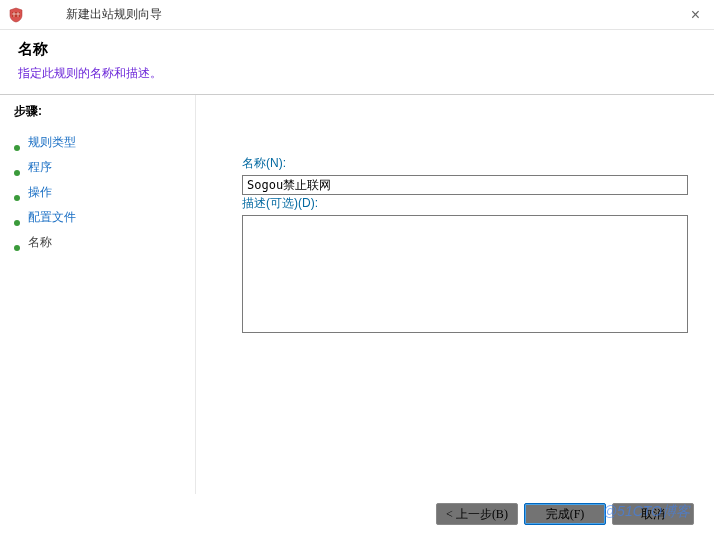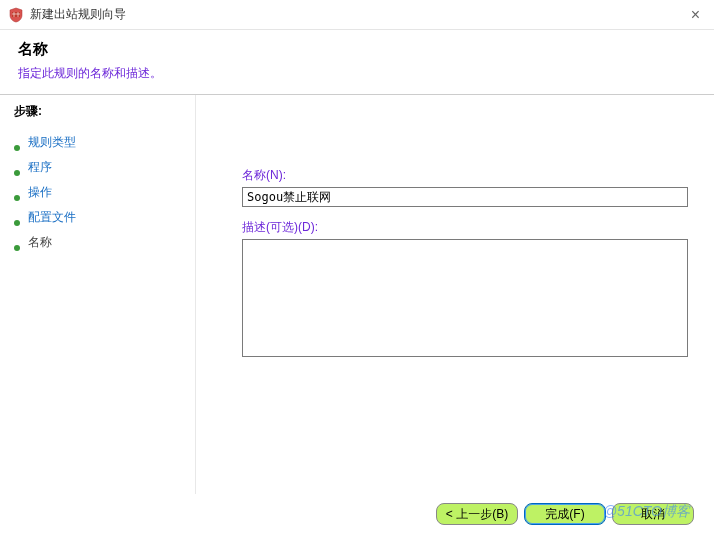--- a/index.html
+++ b/index.html
@@ -11,20 +11,21 @@
   height: 539px;
   overflow: hidden;
   position: relative;
 }
 .titlebar {
   display: flex;
   align-items: center;
   height: 30px;
   padding: 0 8px;
   border-bottom: 1px solid #e5e5e5;
+  gap: 36px;
 }
 .titlebar .app-icon {
   width: 16px; height: 16px;
   margin-right: 6px;
   display: inline-flex;
   align-items: center;
   justify-content: center;
 }
 .titlebar .title { color: #333; }
 .titlebar .spacer { flex: 1; }
@@ -84,22 +85,21 @@
   color: #444;
 }
 .main {
   flex: 1;
   padding: 60px 26px 0 46px;
   position: relative;
 }
 .field-label {
   font-size: 12px;
   margin-bottom: 3px;
-  color: #6d28d9;
-  margin-top: 12px;
+  color: #0369a1;
 }
 .text-input {
   width: 100%;
   height: 20px;
   border: 1px solid #7a7a7a;
   font-family: "SimSun", monospace;
   font-size: 12px;
   padding: 1px 4px;
 }
 .textarea {
@@ -116,25 +116,25 @@
   bottom: 14px;
   right: 20px;
   display: flex;
   gap: 6px;
   align-items: center;
 }
 .btn {
   min-width: 82px;
   height: 22px;
   border: 1px solid #888;
-  background: #bef264;
-  font-size: 12px;
-  font-family: Liberation Sans, sans-serif;
+  background: #737373;
+  font-size: 12px;
+  font-family: Liberation Serif, serif;
   cursor: pointer;
-  border-radius: 8px;
+  border-radius: 2px;
   padding: 0 8px;
 }
 .btn.primary {
   border: 1px solid #0067c0;
   box-shadow: 0 0 0 1px #4aa3e8 inset;
 }
 .watermark {
   position: absolute;
   bottom: 18px;
   right: 24px;

